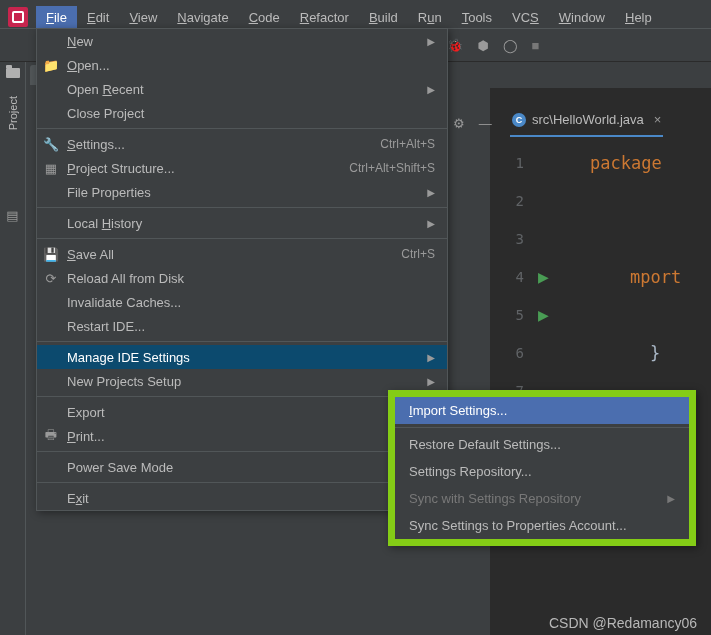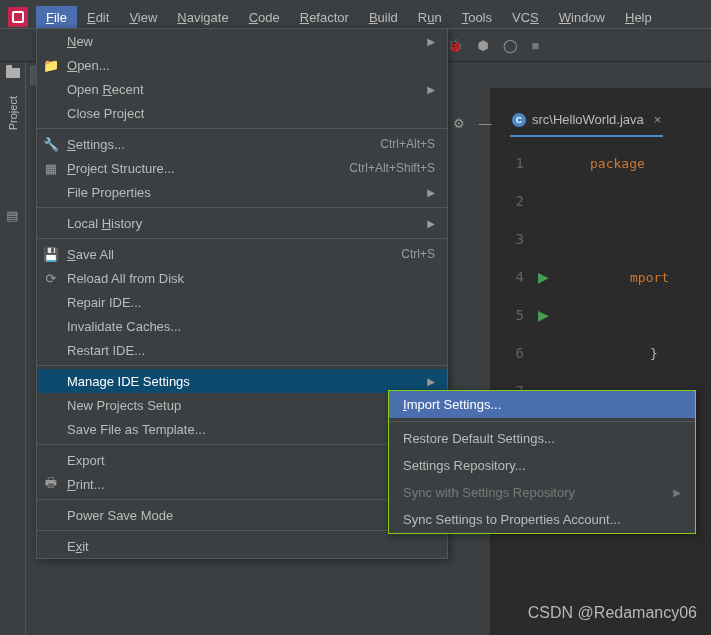--- a/index.html
+++ b/index.html
@@ -17,39 +17,39 @@
 .sidebar { position:absolute; left:0; top:62px; bottom:0; width:26px; background:#3c3f41; border-right:1px solid #515658; display:flex; flex-direction:column; align-items:center; gap:14px; padding-top:6px; }
 .side-label { writing-mode:vertical-rl; transform:rotate(180deg); font-size:11px; padding:4px 0; }
 .tabbar { position:absolute; top:62px; left:26px; height:26px; display:flex; align-items:center; gap:2px; padding-left:4px; }
 .tab { padding:4px 10px; background:#515658; border-radius:3px 3px 0 0; font-size:11px; }
 .editor { position:absolute; top:88px; left:490px; right:0; bottom:0; background:#2b2b2b; }
 .ed-file { position:absolute; top:108px; left:510px; display:flex; align-items:center; gap:6px; border-bottom:2px solid #4a88c7; padding:4px 2px 8px; }
 .ed-file .c-icon { width:14px; height:14px; border-radius:50%; background:#4a88c7; color:#fff; font-size:9px; display:flex; align-items:center; justify-content:center; font-weight:bold; }
 .gear-row { position:absolute; top:116px; left:380px; display:flex; gap:14px; align-items:center; color:#9a9a9a; }
 .gutter { position:absolute; top:144px; left:500px; width:30px; display:flex; flex-direction:column; align-items:flex-end; color:#606366; font-family:Consolas,monospace; font-size:14px; }
 .gutter div { height:38px; display:flex; align-items:center; padding-right:6px; }
-.code { position:absolute; top:144px; left:540px; font-family:Consolas,monospace; font-size:13px; }
+.code { position:absolute; top:144px; left:540px; font-family:Consolas,monospace; font-size:17px; }
 .code-line { height:38px; display:flex; align-items:center; }
 .kw { color:#cc7832; }
 .run-gutter { position:absolute; top:144px; left:538px; width:20px; }
 .run-tri { color:#499c54; font-size:14px; height:38px; display:flex; align-items:center; }
 .dropdown { position:absolute; top:28px; left:36px; width:412px; background:#3c3f41; border:1px solid #515658; box-shadow:2px 2px 8px rgba(0,0,0,.4); }
 .dd-item { height:24px; padding:0 12px 0 30px; display:flex; align-items:center; justify-content:space-between; position:relative; cursor:default; }
 .dd-item:hover, .dd-item.hl { background:#0c4a6e; color:#fff; }
 .dd-item .ico { position:absolute; left:6px; width:16px; text-align:center; color:#9a9a9a; }
 .dd-item .kbd { color:#9a9a9a; font-size:12px; }
 .dd-item .arrow { font-size:10px; color:#9a9a9a; }
 .dd-sep { height:1px; background:#515658; margin:3px 0; }
-.submenu { position:absolute; top:390px; left:388px; width:308px; background:#3c3f41; border:1px solid #84cc16; box-shadow:2px 2px 8px rgba(0,0,0,.4); }
+.submenu { position:absolute; top:390px; left:388px; width:308px; background:#3c3f41; border:7px solid #84cc16; box-shadow:2px 2px 8px rgba(0,0,0,.4); }
 .sm-item { height:27px; padding:0 14px; display:flex; align-items:center; cursor:default; }
 .sm-item:hover, .sm-item.hl { background:#4b6eaf; color:#fff; }
 .sm-item.disabled { color:#787878; }
 .sm-item.disabled .arrow{ color:#787878; }
 .sm-item .arrow { margin-left:auto; font-size:10px; }
-.watermark { position:absolute; bottom:13px; right:14px; color:#b8b8b8; font-size:16px; }
+.watermark { position:absolute; bottom:4px; right:14px; color:#b8b8b8; font-size:14px; }
 .folder-icon { width:14px;height:10px;background:#b0b0b0;display:inline-block;border-radius:1px;position:relative;}
 .folder-icon::before{content:"";position:absolute;top:-3px;left:0;width:6px;height:3px;background:#b0b0b0;border-radius:1px 1px 0 0;}
 </style>
 </head>
 <body>
 
 <div class="menubar">
   <div class="logo"></div>
 <div class="menuitem open"><u>F</u>ile</div>
     <div class="menuitem"><u>E</u>dit</div>
@@ -176,39 +176,33 @@
     <div class="dd-item">
       <span class="ico">💾</span>
       <span><u>S</u>ave All</span>
       <span class="kbd">Ctrl+S</span>
     </div>
     <div class="dd-item">
       <span class="ico">⟳</span>
       <span>Reload All from Disk</span>
     </div>
     <div class="dd-item">
-      <span>Repair IDE...</span>
-    </div>
-    <div class="dd-item">
       <span>Invalidate Caches...</span>
     </div>
     <div class="dd-item">
       <span>Restart IDE...</span>
     </div>
     <div class="dd-sep"></div>
     <div class="dd-item hl">
       <span>Manage IDE Settings</span>
       <span class="arrow">▶</span>
     </div>
     <div class="dd-item">
       <span>New Projects Setup</span>
       <span class="arrow">▶</span>
-    </div>
-    <div class="dd-item">
-      <span>Save File as Template...</span>
     </div>
     <div class="dd-sep"></div>
     <div class="dd-item">
       <span>Export</span>
       <span class="arrow">▶</span>
     </div>
     <div class="dd-item">
       <span class="ico">🖶</span>
       <span><u>P</u>rint...</span>
       <span class="kbd">Ctrl+P</span>

